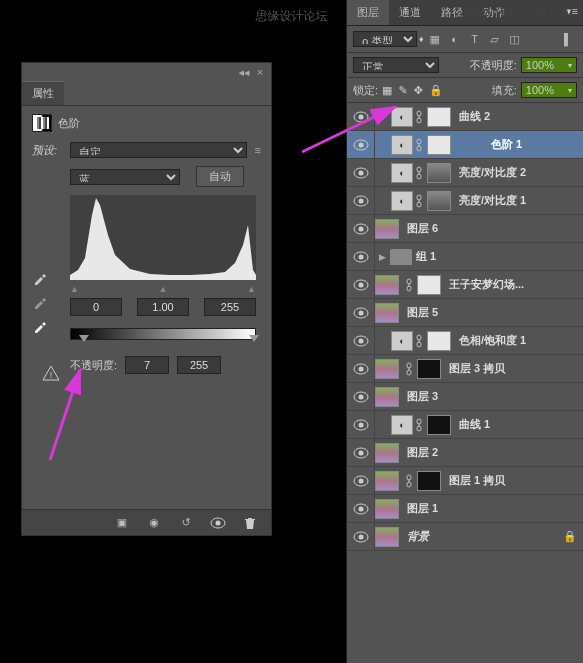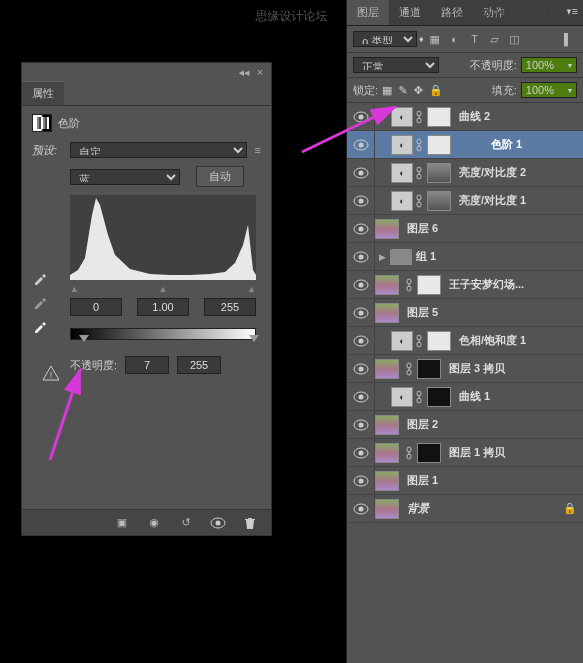--- a/index.html
+++ b/index.html
@@ -366,20 +366,30 @@
         <div class="thumb black"></div>
         <span class="lname" style="">图层 3 拷贝</span>
       </div>
       <div class="layer">
         <div class="vis">
           <svg class="eye-svg" width="16" height="12" viewBox="0 0 16 12">
             <ellipse cx="8" cy="6" rx="7" ry="5" fill="none" stroke="#ccc" stroke-width="1"></ellipse>
             <circle cx="8" cy="6" r="2.5" fill="#ccc"></circle>
           </svg>
         </div>
+        <div class="thumb img"></div>
+        <span class="lname" style="">图层 3</span>
+      </div>
+      <div class="layer">
+        <div class="vis">
+          <svg class="eye-svg" width="16" height="12" viewBox="0 0 16 12">
+            <ellipse cx="8" cy="6" rx="7" ry="5" fill="none" stroke="#ccc" stroke-width="1"></ellipse>
+            <circle cx="8" cy="6" r="2.5" fill="#ccc"></circle>
+          </svg>
+        </div>
         <div class="indent"></div>
         <span class="adj-thumb">◐</span>
         <span class="link"><svg width="8" height="14" viewBox="0 0 8 14">
             <rect x="2" y="1" width="4" height="5" rx="2" fill="none" stroke="#bbb"></rect>
             <rect x="2" y="8" width="4" height="5" rx="2" fill="none" stroke="#bbb"></rect>
             <line x1="4" y1="5" x2="4" y2="9" stroke="#bbb"></line>
           </svg></span>
         <div class="thumb black"></div>
         <span class="lname" style="">曲线 1</span>
       </div>

